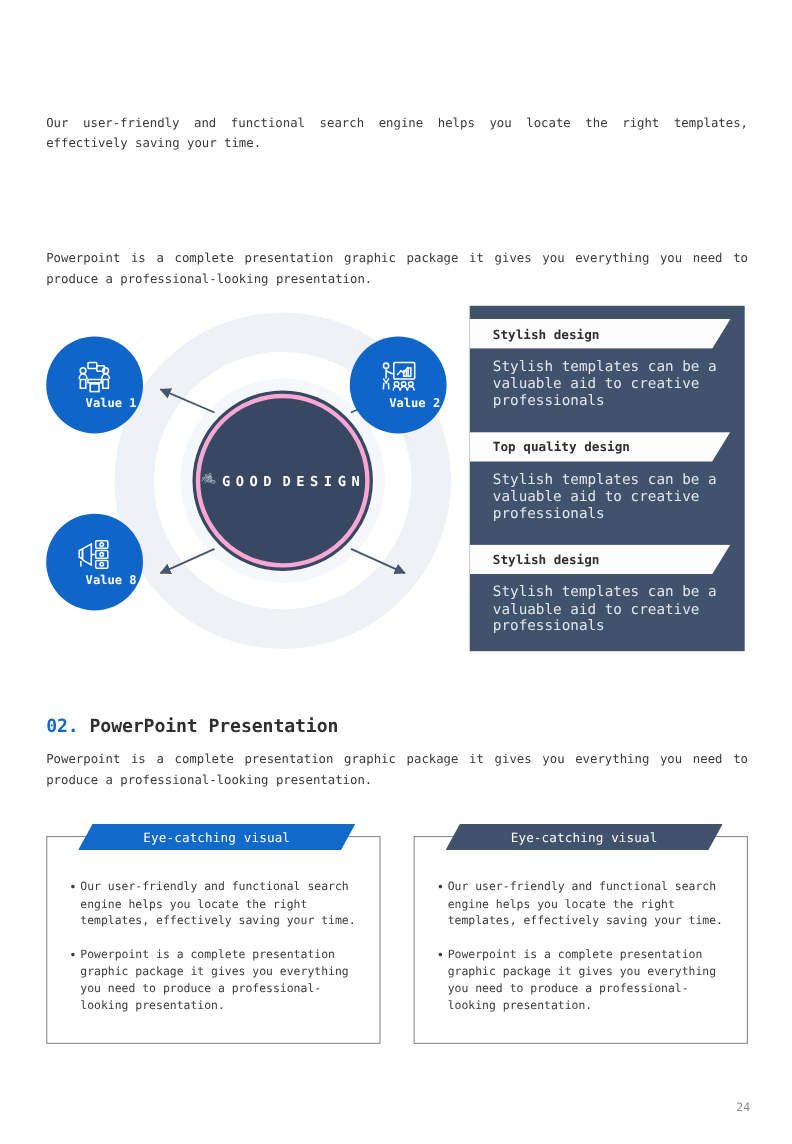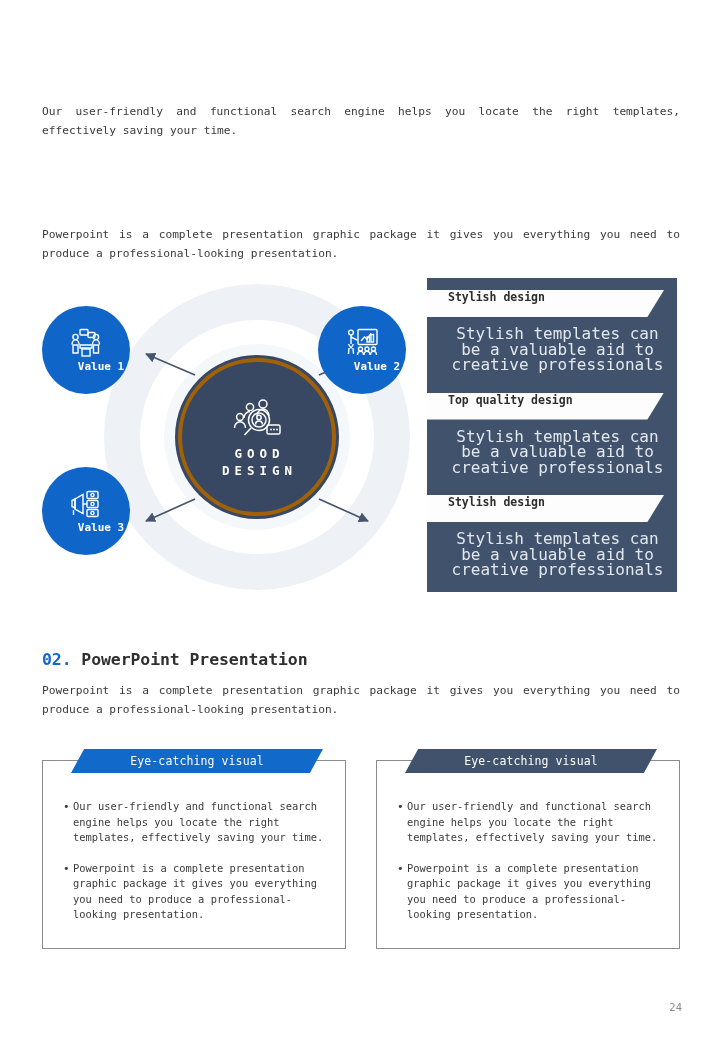--- a/index.html
+++ b/index.html
@@ -56,22 +56,22 @@
   }
   .ring-in {
     position:absolute; left:122px; top:66px; width:186px; height:186px;
     border-radius:50%; background:#f5f8fb;
   }
   .arrows { position:absolute; left:0; top:0; width:370px; height:318px; }
 
   .hub {
     position:absolute; left:136px; top:80px; width:158px; height:158px;
     border-radius:50%; background:#384863;
-    border:4px solid #a16207; box-shadow:0 0 0 3px #384863;
-    display:flex; flex-direction:column; align-items:center; justify-content:center;
+    border:4px solid #f9a8d4; box-shadow:0 0 0 3px #384863;
+    display:flex; flex-direction:row; align-items:center; justify-content:center;
   }
   .hub-icon { width:56px; height:46px; margin-bottom:4px; }
   .hub-l1, .hub-l2 {
     color:#fff; font-weight:bold; font-size:12.5px; letter-spacing:5px;
     line-height:17px; text-indent:5px;
   }
 
   .node {
     position:absolute; width:88px; height:88px; border-radius:50%;
     background:#0f65c8; display:flex; flex-direction:column;
@@ -87,30 +87,29 @@
   
   .panel {
     position:absolute; left:427px; top:278px; width:250px; height:314px;
     background:#41526d;
   }
   .ribbon-row { position:relative; }
   .ribbon {
     position:relative; left:0; width:237px; height:27px;
     background:#fdfdfd;
     clip-path:polygon(0 0, 100% 0, 93% 100%, 0 100%);
-    display:flex; 
+    display:flex; align-items:center;
   }
   .ribbon-title {
     margin-left:21px; font-size:11.5px; font-weight:bold;
     color:#2e2e2e; white-space:nowrap;
   }
   .ribbon-body {
-    padding:9px 10px 0 21px; font-size:16px; line-height:15.5px;
+    padding:9px 10px 0 21px; font-size:13px; line-height:15.5px;
     color:#e3e7ee;
-    text-align:center;
   }
 
   
   .box { position:absolute; border:1px solid #8b8b8b; background:#fff; }
   #box-left  { left:42px;  top:760px; width:304px; height:189px; }
   #box-right { left:376px; top:760px; width:304px; height:189px; }
 
   .box-head {
     position:absolute; top:-12px; height:24px; width:252px;
     clip-path:polygon(5.2% 0, 100% 0, 94.8% 100%, 0 100%);
@@ -228,21 +227,21 @@
         <path d="M6 10l8-4.5v19L6 20z"></path>
         <line x1="14" y1="15" x2="18" y2="15"></line>
         <rect x="18" y="2.5" width="11" height="7" rx="1"></rect>
           <circle cx="23.5" cy="6" r="1.6"></circle>
         <rect x="18" y="11.5" width="11" height="7" rx="1"></rect>
           <circle cx="23.5" cy="15" r="1.6"></circle>
         <rect x="18" y="20.5" width="11" height="7" rx="1"></rect>
           <circle cx="23.5" cy="24" r="1.6"></circle>
         <path d="M4.5 21v5"></path>
       </svg>
-      <div class="node-label">Value 3</div>
+      <div class="node-label">Value 8</div>
     </div>
 
   </div>
 
   <div class="panel">
     <div style="height:12px"></div>
     <div class="ribbon-row">
       <div class="ribbon">
         <span class="ribbon-title">Stylish design</span>
       </div>

